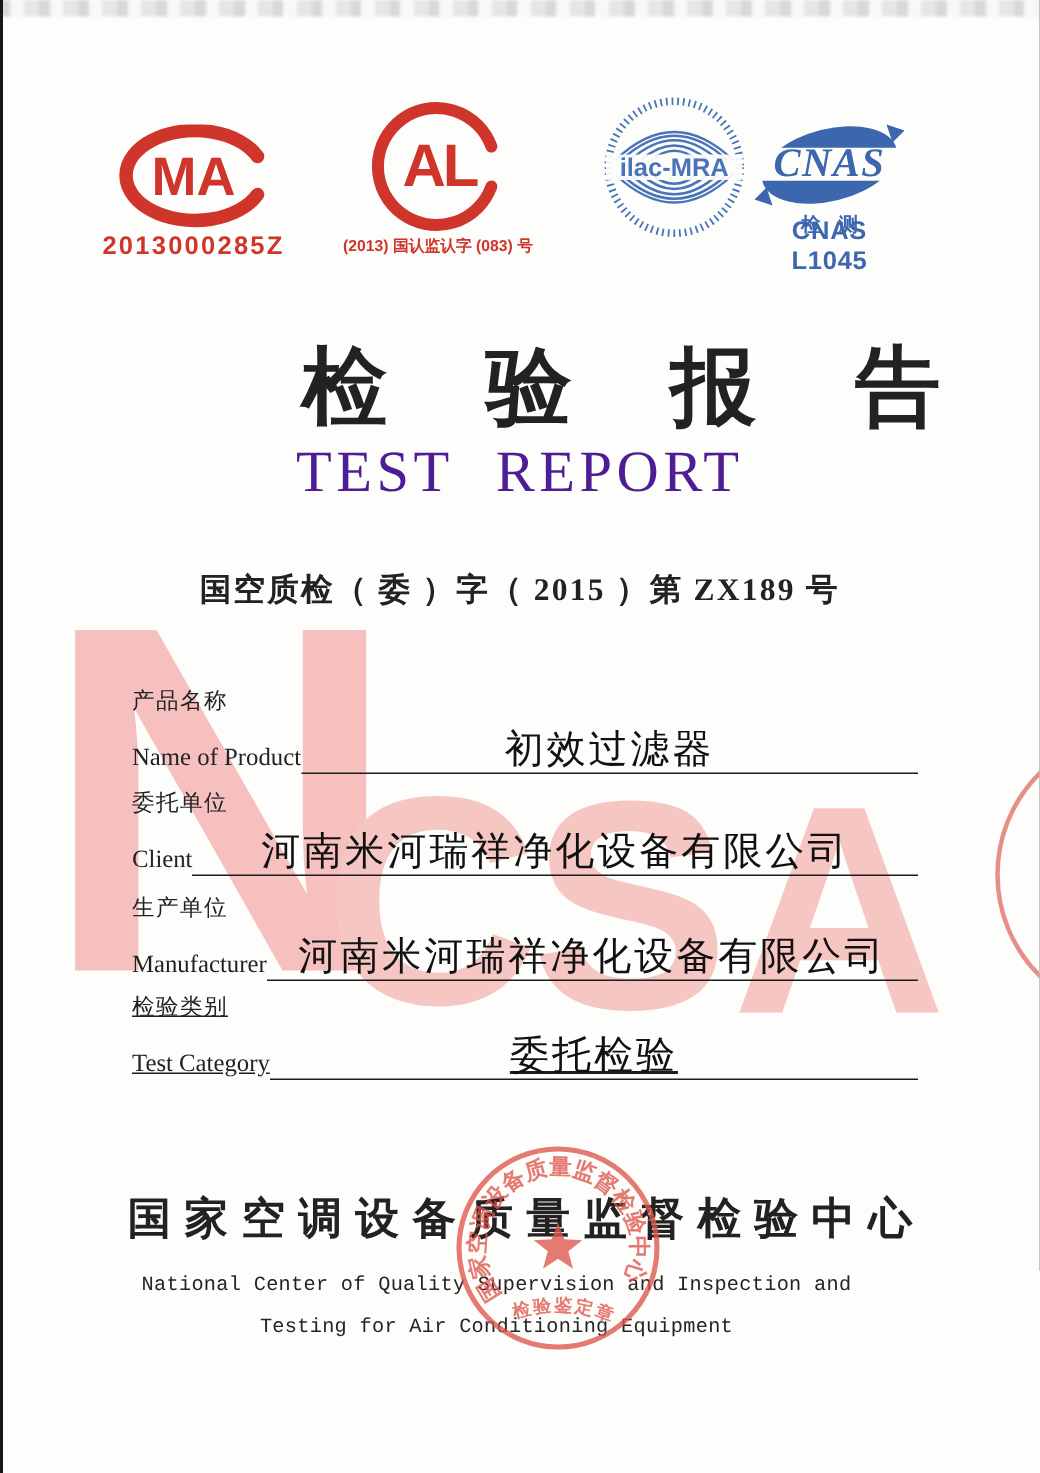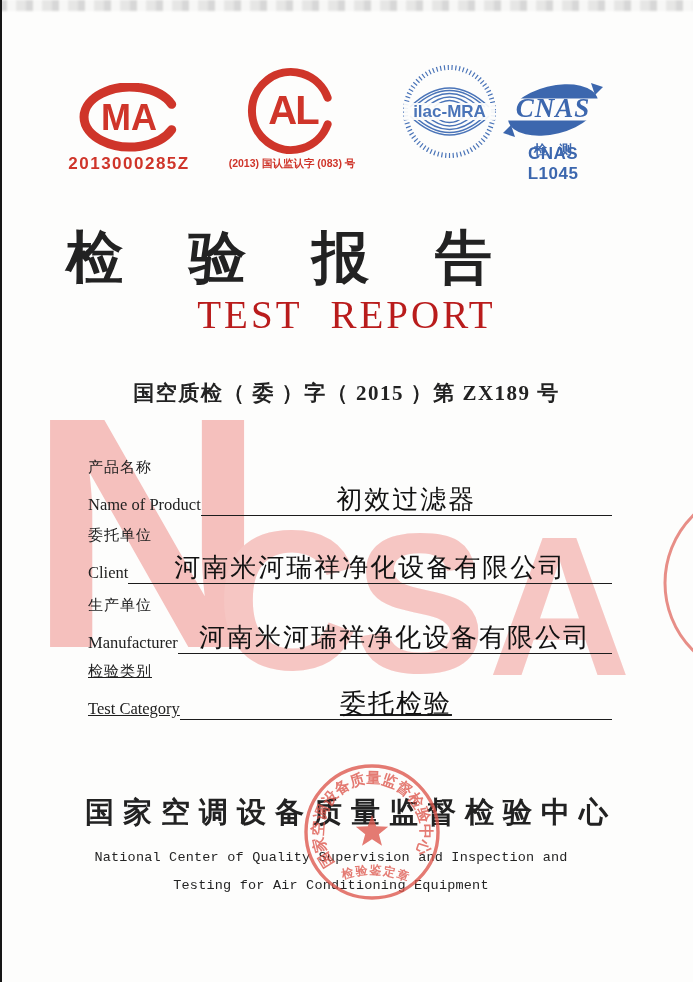--- a/index.html
+++ b/index.html
@@ -23,24 +23,24 @@
   .wm-a{left:488px;top:508px;font-size:198px;}
   .content{z-index:2;}
   
   .red-caption{color:#cf352a;font-family:"Liberation Sans",sans-serif;font-weight:700;text-align:center;}
   .cma-num{left:64px;top:154px;width:130px;font-size:17px;letter-spacing:1.5px;}
   .cal-cap{left:212px;top:157px;width:160px;font-size:10.5px;}
   .blue-caption{color:#3c67ae;font-family:"Liberation Sans",sans-serif;font-weight:700;text-align:center;}
   .cnas-sub{left:501px;top:141px;width:104px;font-size:13px;letter-spacing:12px;padding-left:12px;box-sizing:border-box;}
   .cnas-code{left:501px;top:144px;width:104px;font-size:17px;letter-spacing:.5px;}
   
-  .title-zh{left:0;top:220px;width:693px;text-align:left;font-size:57px;font-weight:700;
+  .title-zh{left:0;top:220px;width:693px;text-align:right;font-size:57px;font-weight:700;
     letter-spacing:66px;padding-left:66px;box-sizing:border-box;white-space:nowrap;color:#222;}
   .title-en{left:0;top:292px;width:693px;text-align:center;font-size:39px;font-weight:500;
-    letter-spacing:3px;word-spacing:16px;color:#b91c1c;}
+    letter-spacing:3px;word-spacing:16px;color:#4c1d95;}
   .report-no{left:0;top:379px;width:693px;text-align:center;font-size:21px;font-weight:600;
     letter-spacing:1.5px;color:#222;}
   
   .field{left:88px;width:524px;}
   .field .zh{font-size:15px;letter-spacing:1px;margin-bottom:7px;color:#222;}
   .field .row{display:flex;align-items:flex-end;}
   .field .en{font-size:16.5px;white-space:nowrap;padding-bottom:1px;color:#222;}
   .field .line{flex:1;border-bottom:1.6px solid #1c1c1c;text-align:center;
     font-size:26px;letter-spacing:2px;line-height:1.2;color:#111;}
   .f1{top:458px;} .f2{top:526px;} .f3{top:596px;} .f4{top:662px;text-decoration:underline;}

